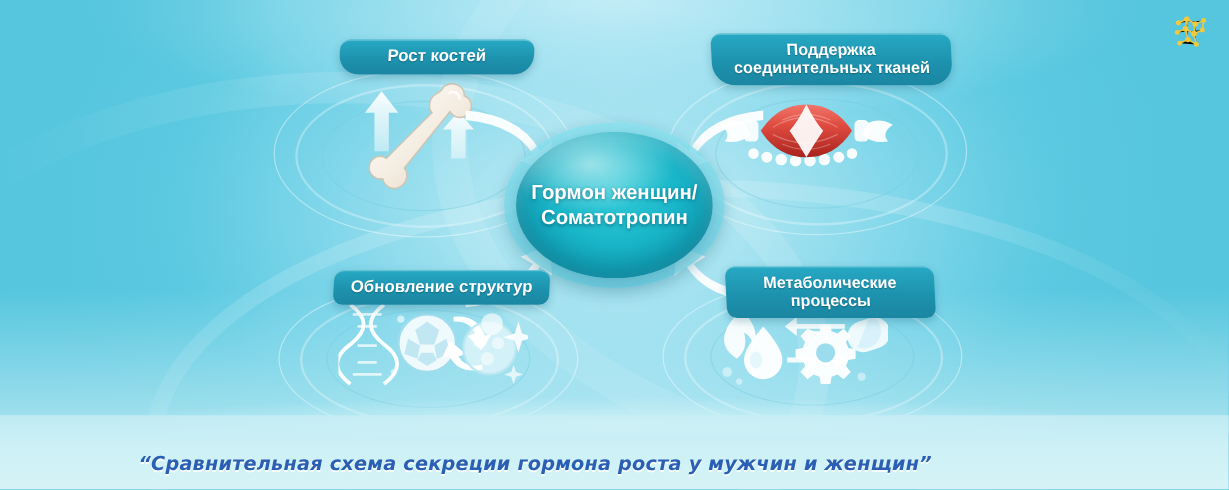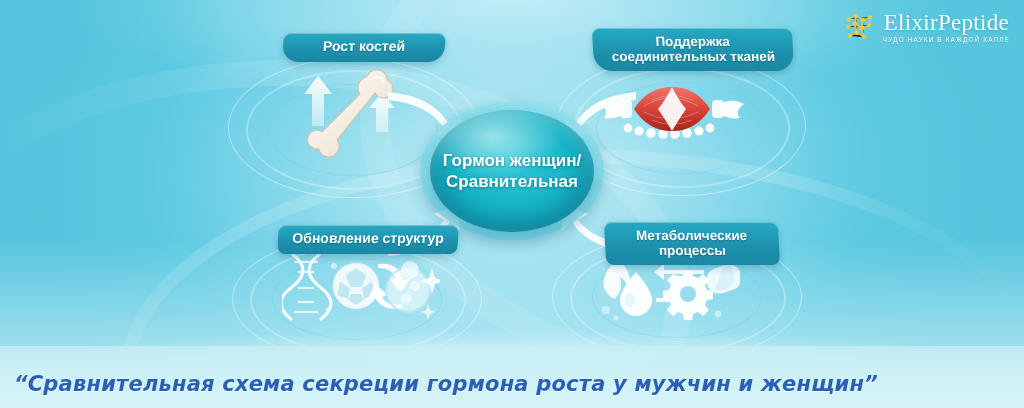--- a/index.html
+++ b/index.html
@@ -28,21 +28,21 @@
   .bg-soft-bar{position:absolute;left:0;bottom:46px;width:1024px;height:120px;
     background:linear-gradient(180deg, rgba(255,255,255,0) 0%, rgba(236,250,253,.55) 100%);}
 
   
   .caption-band{position:absolute;left:0;bottom:0;width:1024px;height:62px;
     background:linear-gradient(180deg,#bfeaf3 0%, #cdf1f6 45%, #d6f3f7 100%);}
   .caption-band::before{content:"";position:absolute;left:0;top:-26px;width:1024px;height:44px;
     background:radial-gradient(ellipse 620px 32px at 512px 34px, rgba(205,241,246,.95) 0%, rgba(205,241,246,0) 72%);}
   .caption-text{position:absolute;left:0;bottom:12px;width:892px;text-align:center;
     font-family:"DejaVu Sans", sans-serif;
-    font-size:21px;font-weight:bold;font-style:italic;color:#2a5fb4;letter-spacing:.2px;
+    font-size:16px;font-weight:bold;font-style:italic;color:#2a5fb4;letter-spacing:.2px;
     text-shadow:0 1px 0 rgba(255,255,255,.85);}
 
   
   .logo{position:absolute;right:14px;top:10px;display:flex;align-items:center;gap:6px;}
   .logo-mark{width:34px;height:34px;flex:none;}
   .logo-txt{display:flex;flex-direction:column;align-items:center;line-height:1;}
   .logo-name{font-family:"Liberation Serif", serif;font-size:23px;color:#ffffff;letter-spacing:.3px;
     text-shadow:0 1px 2px rgba(40,110,140,.35);}
   .logo-tag{font-size:6.4px;color:#ffffff;letter-spacing:1.15px;margin-top:3px;white-space:nowrap;
     text-shadow:0 1px 1px rgba(40,110,140,.3);}
@@ -274,21 +274,21 @@
       <path d="M636 252 q-46 -2 -64 -30 l-10 8 2 -26 24 10 -10 6 q16 22 58 24 z"></path>
     </g>
   </svg>
 
   <div class="center-wrap">
     <div class="halo"></div>
     <div class="ring-outer"></div>
     <div class="sphere"></div>
     <div class="sphere-label">
       <span>Гормон женщин/</span>
-      <span>Сравнительная</span>
+      <span>Соматотропин</span>
     </div>
   </div>
 
   <div class="pill one" id="pill-bone">
     <span>Рост костей</span>
   </div>
 
   <div class="pill two" id="pill-tissue">
     <span>Поддержка</span>
     <span>соединительных тканей</span>
@@ -320,23 +320,19 @@
         <circle cx="27" cy="7" r="2"></circle>
           <circle cx="5" cy="17" r="2"></circle>
           <circle cx="12" cy="14" r="2.4"></circle>
         <circle cx="19" cy="18" r="2.4"></circle>
           <circle cx="26" cy="15" r="2"></circle>
           <circle cx="7" cy="26" r="2"></circle>
         <circle cx="14" cy="23" r="2.2"></circle>
           <circle cx="21" cy="27" r="2"></circle>
       </g>
     </svg>
-    <div class="logo-txt">
-      <div class="logo-name">ElixirPeptide</div>
-      <div class="logo-tag">ЧУДО НАУКИ В КАЖДОЙ КАПЛЕ</div>
-    </div>
   </div>
 
   <div class="caption-band">
     <div class="caption-text">“Сравнительная схема секреции гормона роста у мужчин и женщин”</div>
   </div>
 
 </div>
 
 </body></html>

